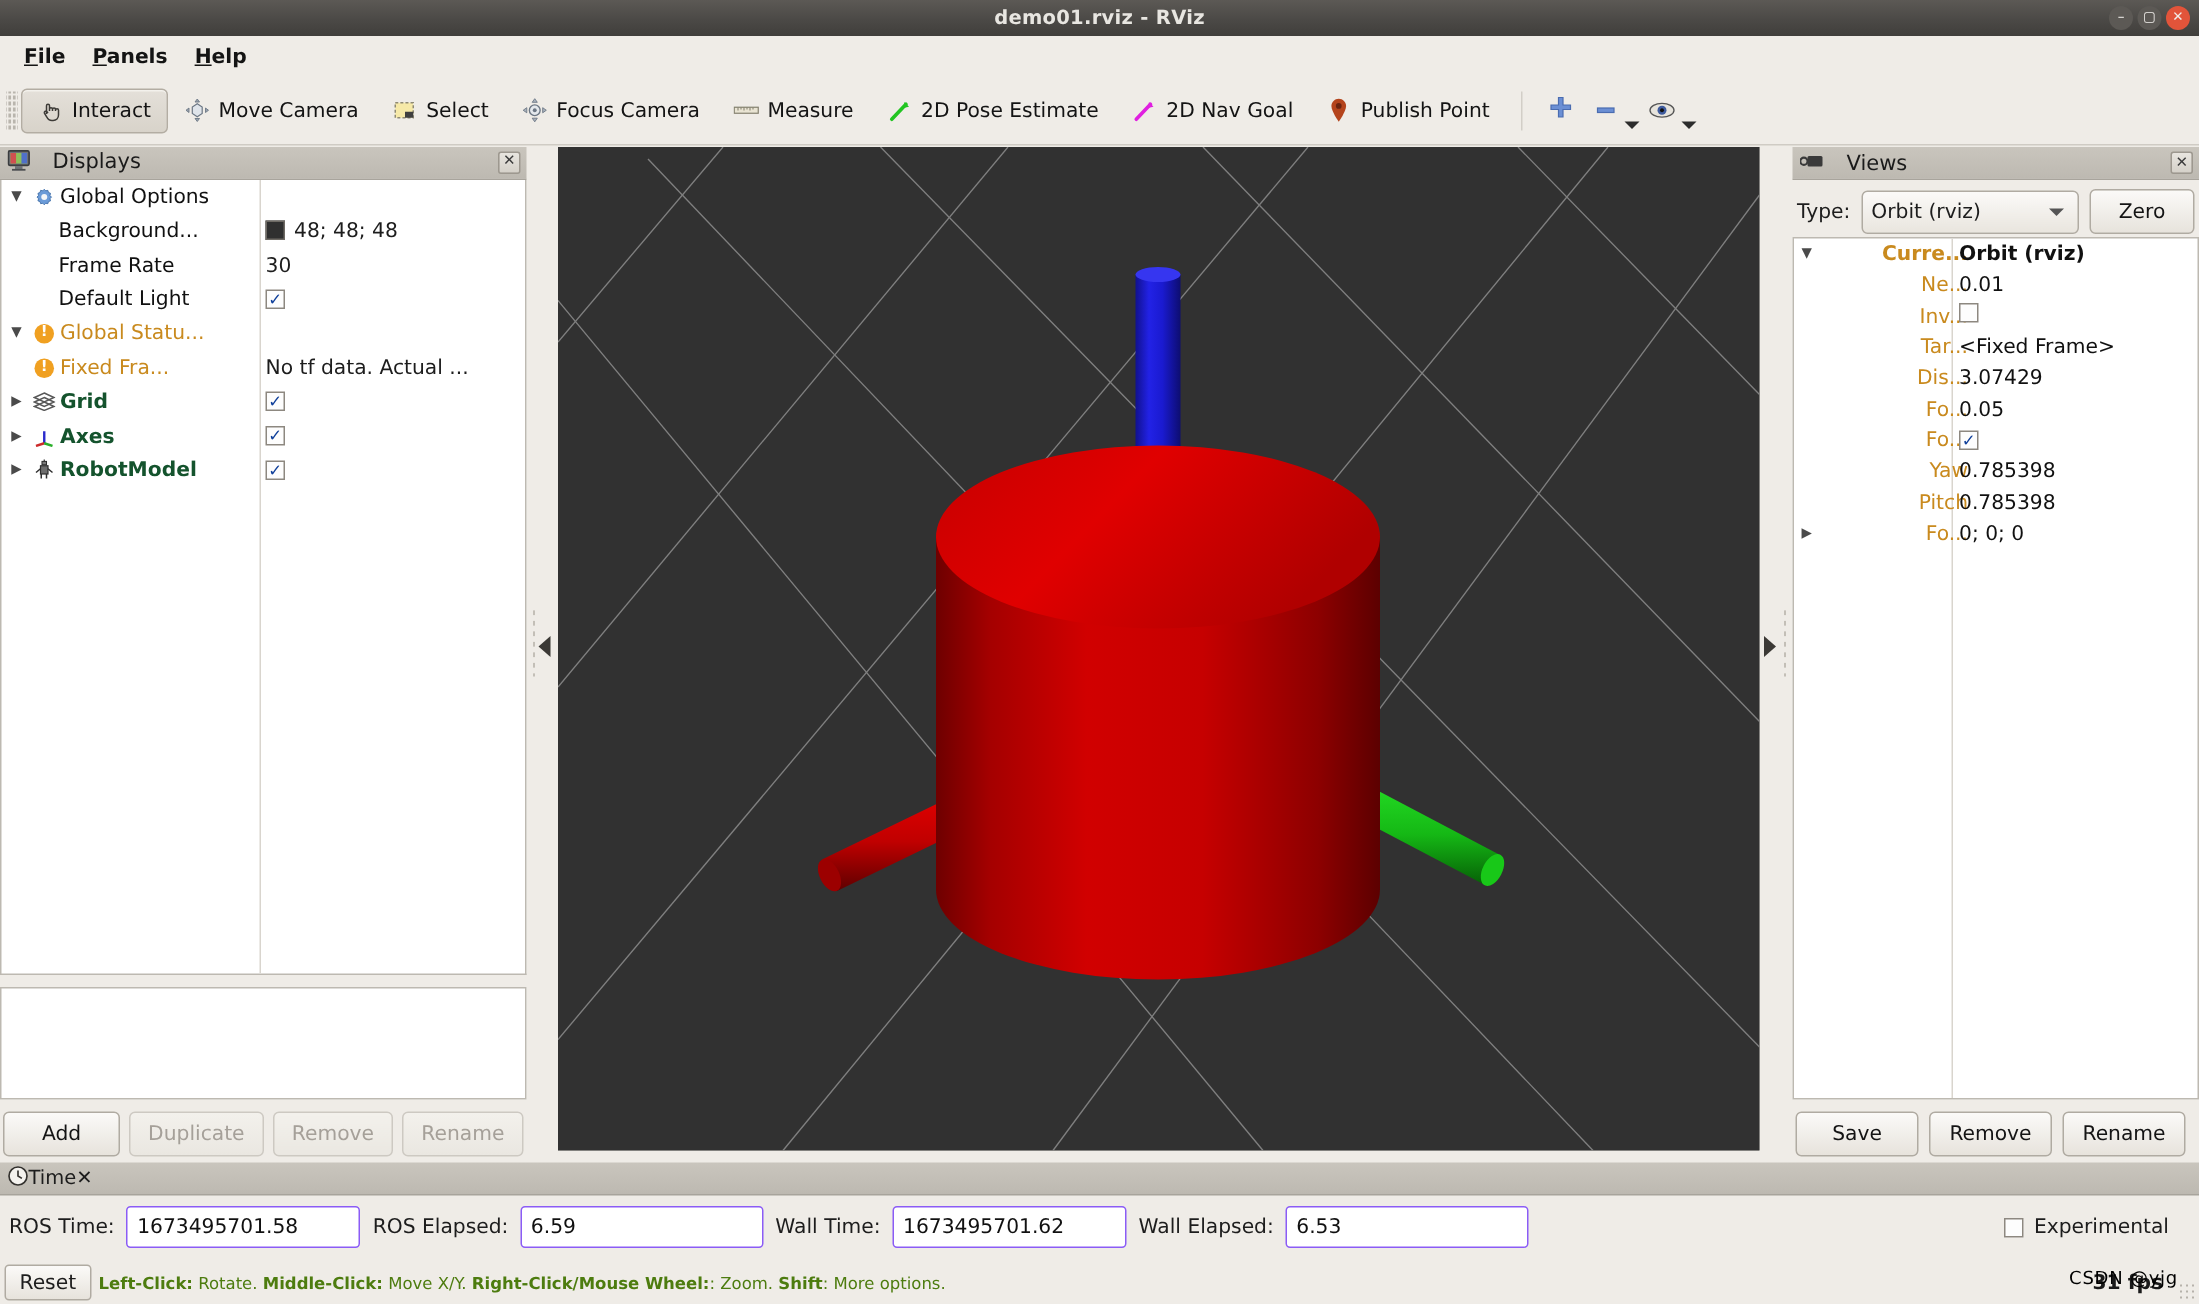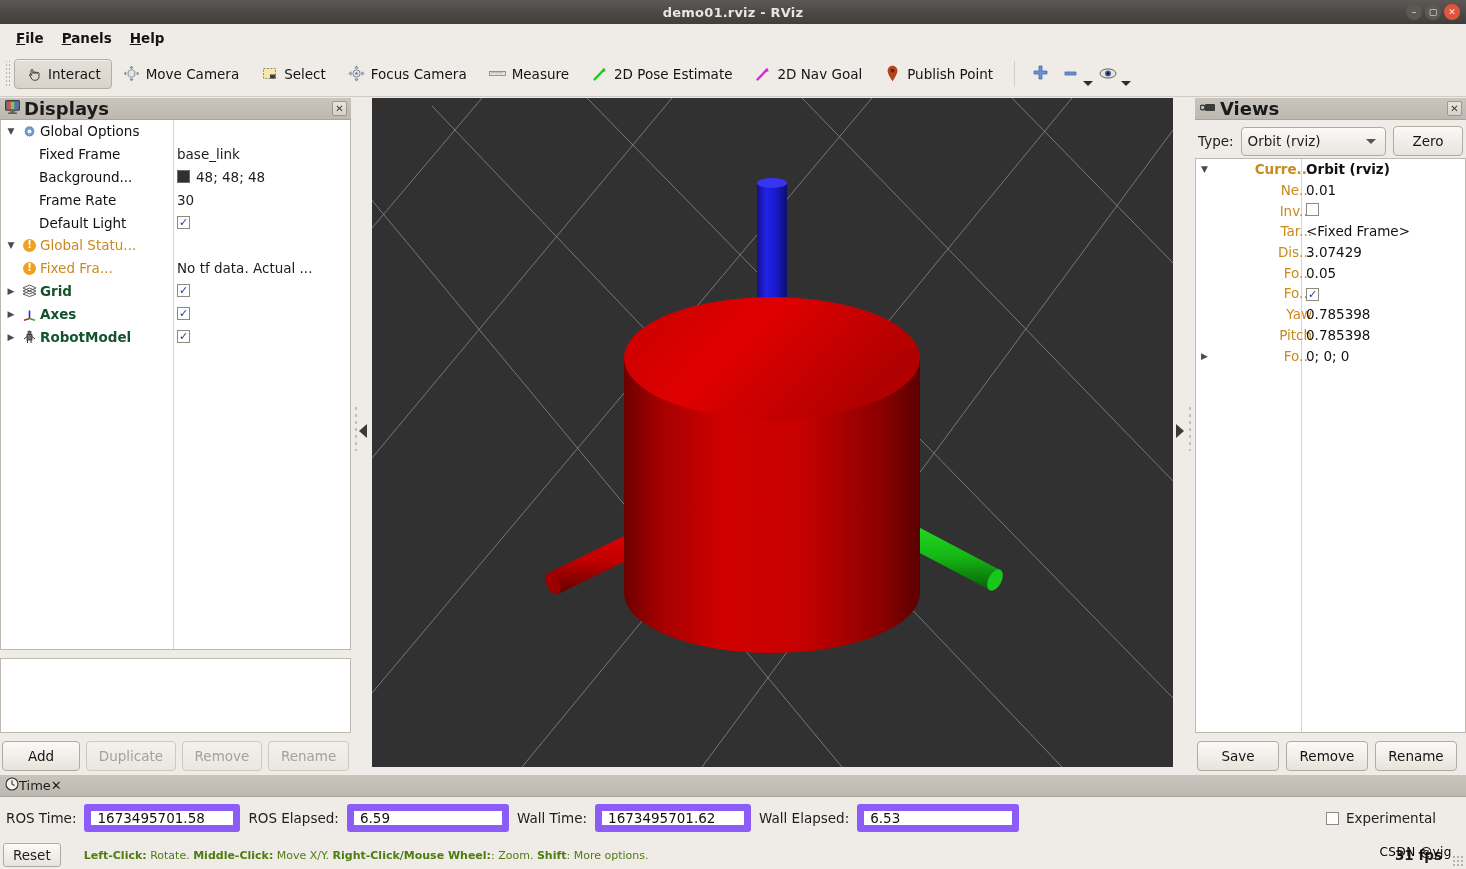--- a/index.html
+++ b/index.html
@@ -70,21 +70,21 @@
   .caret-wrap { position: relative; display:flex; align-items:flex-end; }
   .caret { width: 0; height: 0; border-left: 5px solid transparent; border-right: 5px solid transparent;
            border-top: 5px solid #2c2c2c; margin-left: -2px; margin-bottom: 2px; }
 
   
   .panel-header {
     height: 22px; background: linear-gradient(to bottom, #c9c5bd, #bdb9b1);
     display: flex; align-items: center; padding: 0 4px 0 5px;
     font-size: 12.5px; color: #1a1a1a; border-bottom: 1px solid #a8a49c;
   }
-  .panel-header .ph-title { margin-left: 4px; font-size: 18px; font-weight: bold; }
+  .panel-header .ph-title { margin-left: 15px; font-size: 14px; }
   .panel-header .ph-close {
     margin-left: auto; width: 15px; height: 15px;
     border: 1px solid #9d988f; border-radius: 2px;
     background: linear-gradient(to bottom,#e8e5df,#d5d1c9);
     display:flex; align-items:center; justify-content:center;
     font-size: 10px; color: #3a3a3a; line-height: 1;
   }
 
   
   .displays {
@@ -176,36 +176,36 @@
   
   .timepanel {
     position: absolute; left: 0; top: 775px; width: 1466px; height: 66px;
     background: #efece7;
   }
   .time-header {
     height: 22px; background: linear-gradient(to bottom, #c9c5bd, #bdb9b1);
     display: flex; align-items: center; padding: 0 4px 0 5px;
     border-bottom: 1px solid #a8a49c;
   }
-  .time-fields { display: flex; align-items: center; padding: 7px 16px 0 6px; gap: 8px; }
+  .time-fields { display: flex; align-items: center; padding: 7px 6px 0 6px; gap: 8px; }
   .tf-label { font-size: 13.5px; white-space: nowrap; }
   .tf-input {
-    height: 28px; border: 7px solid #8b5cf6; border-radius: 3px; background: #ffffff;
+    height: 28px; border: 1px solid #8b5cf6; border-radius: 3px; background: #ffffff;
     display: flex; align-items: center; padding: 0 6px; font-size: 13.5px; color: #111;
   }
   .tf-input.w1 { width: 156px; }
   .tf-input.w2 { width: 162px; }
   .tf-input.w3 { width: 156px; }
   .tf-input.w4 { width: 162px; }
   .experimental { margin-left: auto; display: flex; align-items: center; gap: 7px; padding-right: 14px; }
 
   
   .statusbar {
     position: absolute; left: 0; top: 841px; width: 1466px; height: 28px;
-    background: #efece7; display: flex; align-items: center; padding-left: 3px; gap: 23px;
+    background: #efece7; display: flex; align-items: center; padding-left: 3px; gap: 5px;
   }
   .reset-btn {
     height: 24px; padding: 0 9px; border: 1px solid #b0aba2; border-radius: 3px;
     background: linear-gradient(to bottom, #fbfaf8, #e7e3dc);
     display:flex; align-items:center; font-size: 13.5px;
   }
   .hint { font-size: 11px; color: #4d7c0f; text-align: center; }
   .hint b { font-weight: bold; }
   .fps { margin-left: auto; padding-right: 24px; font-size: 13.5px; font-weight: bold; color: #1a1a1a; position: relative; }
   .watermark {
@@ -379,26 +379,20 @@
         <span class="arrow">▼</span>
         <span class="ticon">
           <svg width="13" height="13" viewBox="0 0 13 13">
               <path d="M6.5 1.2 7.5 2.2 8.9 1.9 9.3 3.3 10.7 3.9 10.3 5.3 11.3 6.4 10.3 7.5 10.7 8.9 9.3 9.4 8.9 10.8 7.5 10.5 6.5 11.5 5.5 10.5 4.1 10.8 3.7 9.4 2.3 8.9 2.7 7.5 1.7 6.4 2.7 5.3 2.3 3.9 3.7 3.3 4.1 1.9 5.5 2.2z" fill="#6b9bd8" stroke="#3f6ea8" stroke-width=".6"></path>
               <circle cx="6.5" cy="6.4" r="2" fill="#f3f5f8"></circle>
             </svg>
         </span>
         <span class="tlabel plain">Global Options</span>
       </div>
 
-      <div class="trow indent1">
-        <span class="tlabel plain">Fixed Frame</span>
-        <span class="tvalue">
-          <span>base_link</span>
-        </span>
-      </div>
 
       <div class="trow indent1">
         <span class="tlabel plain">Background...</span>
         <span class="tvalue">
           <span class="swatch"></span>
           <span>48; 48; 48</span>
         </span>
       </div>
 
       <div class="trow indent1">

